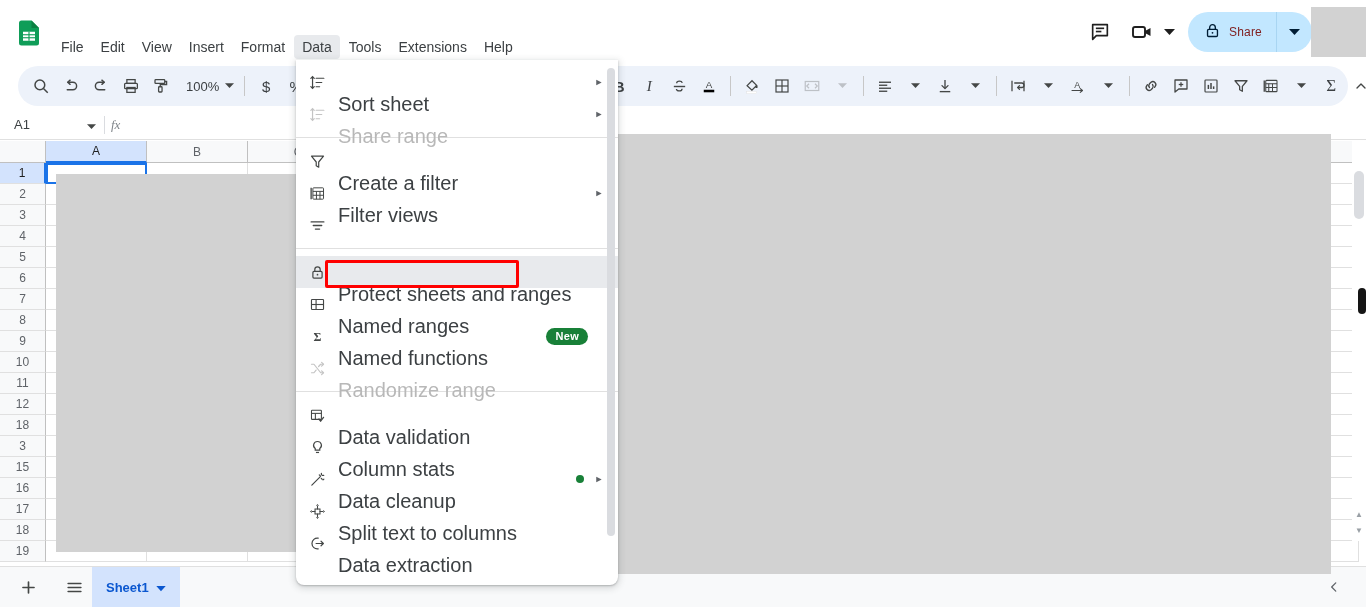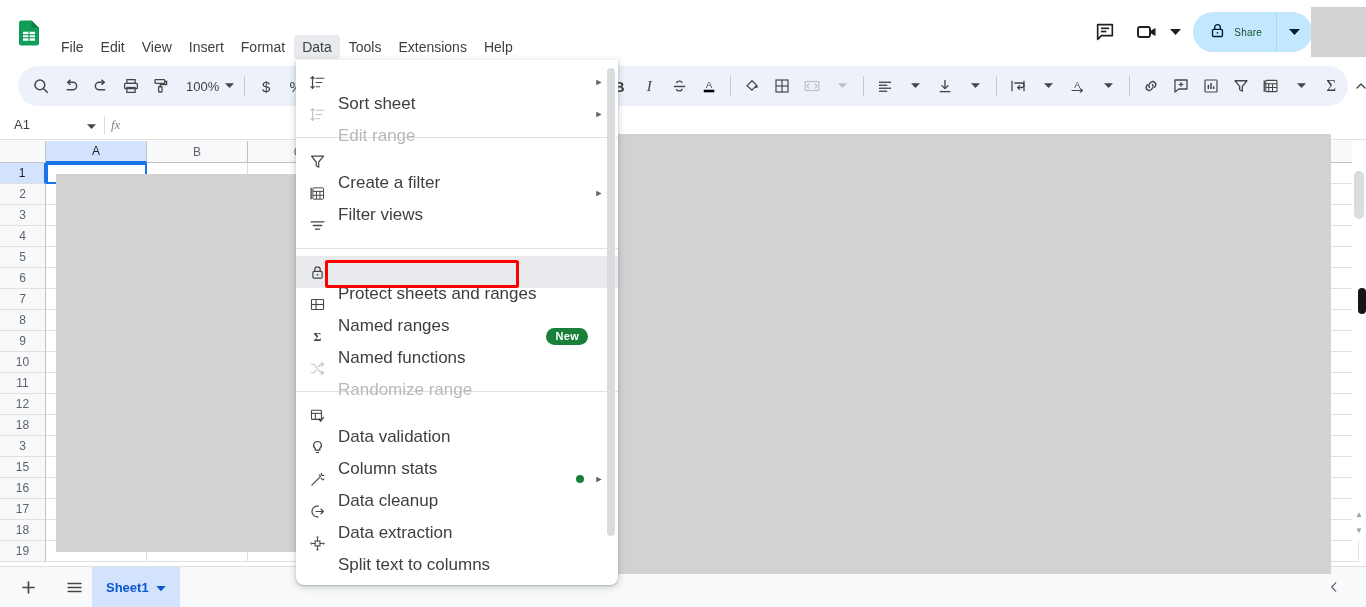--- a/index.html
+++ b/index.html
@@ -32,21 +32,21 @@
 
   .top-right { position:absolute; right:0; top:0; height:64px; display:flex; align-items:center; }
   .tr-icon { width:40px; height:40px; display:flex; align-items:center; justify-content:center;
              border-radius:50%; cursor:pointer; color:#1f1f1f; }
   .meet-group { display:flex; align-items:center; height:36px; border-radius:18px; cursor:pointer; padding:0 2px; }
   .caret-sm { width:16px; height:16px; display:flex; align-items:center; justify-content:center; }
   .share-btn {
     display:flex; align-items:center; height:40px; background:#c2e7ff; border-radius:20px 0 0 20px;
     padding:0 14px 0 16px; cursor:pointer; gap:8px;
   }
-  .share-label { font-size:10px; color:#14532d; font-weight:500; letter-spacing:0.2px; }
+  .share-label { font-size:12px; color:#7f1d1d; font-weight:500; letter-spacing:0.2px; }
   .share-caret {
     width:36px; height:40px; background:#c2e7ff; border-radius:0 20px 20px 0; cursor:pointer;
     display:flex; align-items:center; justify-content:center;
     border-left:1px solid #a8d5f2;
   }
   .avatar-box { width:36px; height:36px; background:#d0d0d0; margin:0 10px 0 8px; border-radius:2px; }
 
   
   .toolbar-wrap { position:absolute; left:0; top:64px; width:1366px; height:44px; background:#fff; }
   .toolbar {
@@ -117,21 +117,21 @@
   .dd-scrollport { position:relative; width:322px; height:511px; }
   .dd-item {
     display:flex; align-items:center; height:32px; padding:0 12px 0 10px;
     cursor:pointer; position:relative;
   }
   .dd-item.highlighted { background:#e8eaed; }
   .dd-item.disabled { cursor:default; color:#b8b8b8; }
   .dd-ico { width:22px; min-width:22px; height:22px; display:flex; align-items:center; justify-content:center;
             color:#444746; margin-right:10px; }
   .dd-item.disabled .dd-ico { color:#c4c4c4; }
-  .dd-label { font-size:17px; color:#3c4043; flex:1; line-height:20px; white-space:nowrap;margin-top:44px; }
+  .dd-label { font-size:20px; color:#3c4043; flex:1; line-height:20px; white-space:nowrap;margin-top:44px; }
   .dd-item.disabled .dd-label { color:#b8b8b8; }
   .dd-arrow { width:14px; color:#5f6368; font-size:9px; text-align:center; }
   .dd-sep { height:1px; background:#e0e0e0; margin:7px 0 7px 0; }
   .badge-new {
     background:#188038; color:#fff; font-size:11px; font-weight:700; letter-spacing:0.3px;
     border-radius:9px; padding:2px 9px 3px; line-height:12px; margin-right:4px;
   }
   .dot-green { width:8px; height:8px; border-radius:50%; background:#188038; margin-right:8px; }
   .dd-scrollbar { position:absolute; right:3px; top:8px; width:8px; height:498px; }
   .dd-thumb { position:absolute; top:0; right:0; width:8px; height:468px; background:#dadce0; border-radius:4px; cursor:pointer; }
@@ -857,21 +857,21 @@
         </div>
         <div class="dd-item disabled">
           <span class="dd-ico">
             <svg width="17" height="17" viewBox="0 0 24 24" fill="none" stroke="currentColor" stroke-width="1.7" stroke-linecap="round">
               <path d="M5 4v16M2.6 6.2L5 3.8l2.4 2.4M2.6 17.8L5 20.2l2.4-2.4"></path>
               <line x1="10" y1="6" x2="21" y2="6"></line>
               <line x1="10" y1="12" x2="18" y2="12"></line>
               <line x1="10" y1="18" x2="15" y2="18"></line>
             </svg>
           </span>
-          <span class="dd-label">Edit range</span>
+          <span class="dd-label">Share range</span>
           <span class="dd-arrow">►</span>
         </div>
         <div class="dd-sep"></div>
         <div class="dd-item">
           <span class="dd-ico">
             <svg width="17" height="17" viewBox="0 0 24 24" fill="none" stroke="currentColor" stroke-width="1.7" stroke-linejoin="round">
               <path d="M3.5 4.5h17l-6.8 8.2V20l-3.5-2.1v-5.2z"></path>
             </svg>
           </span>
           <span class="dd-label">Create a filter</span>
@@ -974,37 +974,37 @@
               <path d="M14.5 5.5l1.8 1.8"></path>
               <path d="M17.5 3.2v2M20.8 6.2h-2M17.3 10.4l1.2 1.2M21 11.4l-1.2 1.2"></path>
             </svg>
           </span>
           <span class="dd-label">Data cleanup</span>
           <span class="dot-green"></span>
           <span class="dd-arrow">►</span>
         </div>
         <div class="dd-item">
           <span class="dd-ico">
-            <svg width="17" height="17" viewBox="0 0 24 24" fill="none" stroke="currentColor" stroke-width="1.7" stroke-linecap="round" stroke-linejoin="round">
-              <path d="M13 4.5A7.6 7.6 0 1 0 13 19.5"></path>
-              <path d="M10 12h10M17 8.8l3.3 3.2-3.3 3.2"></path>
-            </svg>
-          </span>
-          <span class="dd-label">Data extraction</span>
-          <span class="dd-arrow"></span>
-        </div>
-        <div class="dd-item">
-          <span class="dd-ico">
             <svg width="17" height="17" viewBox="0 0 24 24" fill="none" stroke="currentColor" stroke-width="1.5">
               <rect x="8.5" y="8.5" width="7" height="7"></rect>
               <path d="M12 8.5V4M12 15.5V20M8.5 12H4M15.5 12H20" stroke-linecap="round"></path>
               <path d="M2.6 10.2L.9 12l1.7 1.8M21.4 10.2L23.1 12l-1.7 1.8M10.2 2.6L12 .9l1.8 1.7M10.2 21.4L12 23.1l1.8-1.7" transform="translate(1.3,1.3) scale(0.89)"></path>
             </svg>
           </span>
           <span class="dd-label">Split text to columns</span>
+          <span class="dd-arrow"></span>
+        </div>
+        <div class="dd-item">
+          <span class="dd-ico">
+            <svg width="17" height="17" viewBox="0 0 24 24" fill="none" stroke="currentColor" stroke-width="1.7" stroke-linecap="round" stroke-linejoin="round">
+              <path d="M13 4.5A7.6 7.6 0 1 0 13 19.5"></path>
+              <path d="M10 12h10M17 8.8l3.3 3.2-3.3 3.2"></path>
+            </svg>
+          </span>
+          <span class="dd-label">Data extraction</span>
           <span class="dd-arrow"></span>
         </div>
       </div>
     <div class="dd-scrollbar">
       <div class="dd-thumb"></div>
     </div>
   </div>
 
   <div class="redbox"></div>
 

